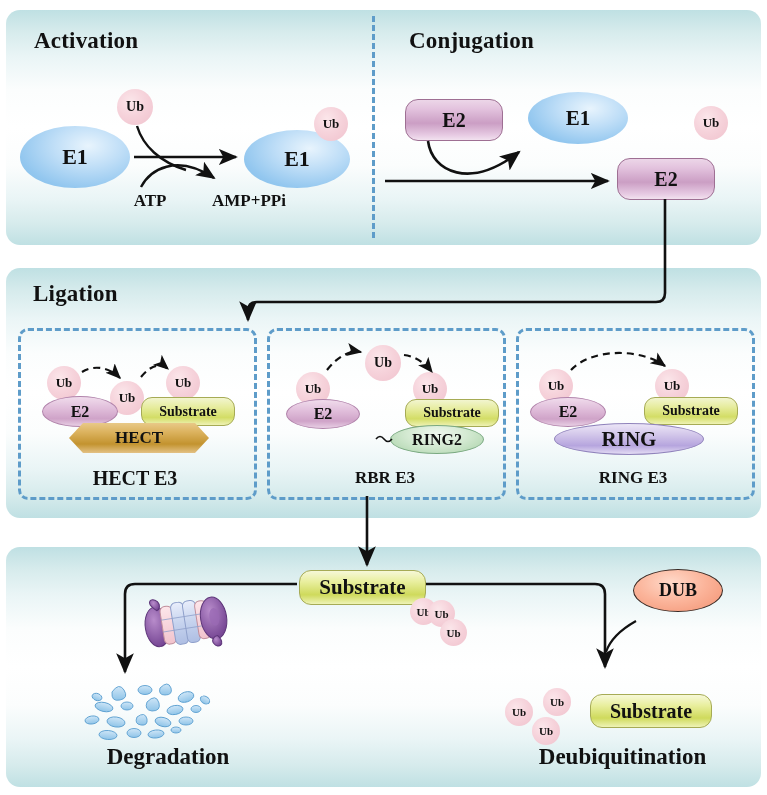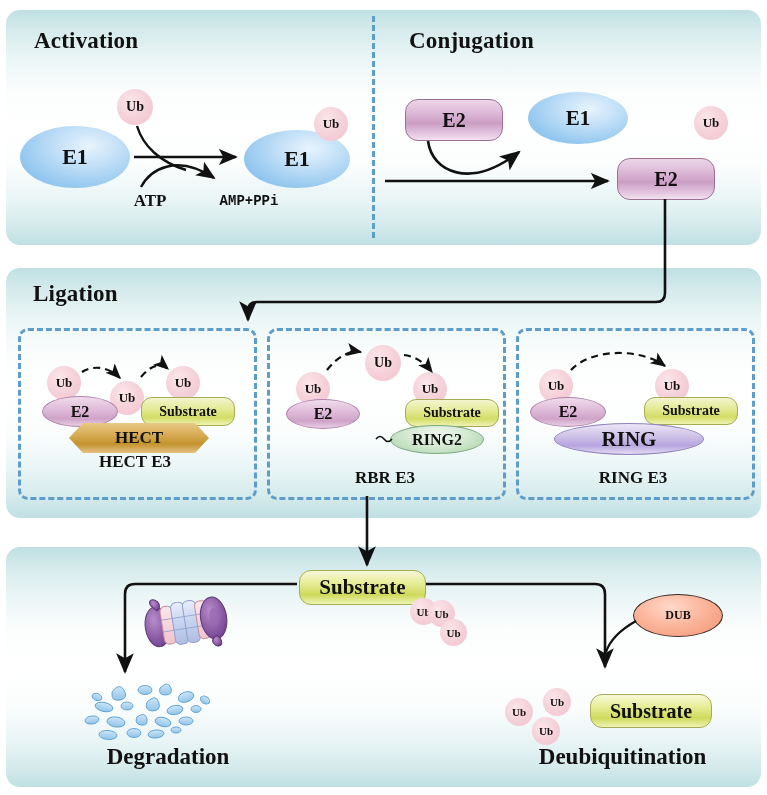--- a/index.html
+++ b/index.html
@@ -110,42 +110,42 @@
   <div class="panel-title" id="title-activation">Activation</div>
   <div class="panel-title" id="title-conjugation">Conjugation</div>
   <div class="panel-title" id="title-ligation">Ligation</div>
 
   <div class="node ell-e1" style="left:20px;top:126px;width:110px;height:62px;font-size:22px;">E1</div>
 
   <div class="node ub" style="left:117px;top:89px;width:36px;height:36px;font-size:14px;">Ub</div>
 
   <div class="node" style="left:120px;top:190px;width:60px;height:22px;font-size:17px;">ATP</div>
 
-  <div class="node" style="left:194px;top:190px;width:110px;height:22px;font-size:14px;font-family:Liberation Mono, monospace;">AMP+PPi</div>
+  <div class="node" style="left:194px;top:190px;width:110px;height:22px;font-size:17px;">AMP+PPi</div>
 
   <div class="node ell-e1" style="left:244px;top:130px;width:106px;height:58px;font-size:22px;">E1</div>
 
   <div class="node ub" style="left:314px;top:107px;width:34px;height:34px;font-size:13px;">Ub</div>
 
   <div class="node box-e2" style="left:405px;top:99px;width:96px;height:40px;font-size:20px;">E2</div>
 
   <div class="node ell-e1" style="left:528px;top:92px;width:100px;height:52px;font-size:21px;">E1</div>
 
   <div class="node box-e2" style="left:617px;top:158px;width:96px;height:40px;font-size:20px;">E2</div>
 
   <div class="node ub" style="left:694px;top:106px;width:34px;height:34px;font-size:13px;">Ub</div>
 
   <div class="node ub" style="left:47px;top:366px;width:34px;height:34px;font-size:13px;">Ub</div>
   <div class="node ub" style="left:110px;top:381px;width:34px;height:34px;font-size:13px;">Ub</div>
   <div class="node ub" style="left:166px;top:366px;width:34px;height:34px;font-size:13px;">Ub</div>
 
   <div class="node ell-e2" style="left:42px;top:396px;width:74px;height:29px;font-size:16px;">E2</div>
   <div class="node sub-pill" style="left:141px;top:397px;width:92px;height:27px;font-size:14px;">Substrate</div>
   <div class="node hex" style="left:69px;top:423px;width:140px;height:30px;font-size:17px;">HECT</div>
-  <div class="node" style="left:75px;top:451px;width:120px;height:22px;font-size:17px;">HECT E3</div>
+  <div class="node" style="left:75px;top:467px;width:120px;height:22px;font-size:20px;">HECT E3</div>
 
   <div class="node ub" style="left:296px;top:372px;width:34px;height:34px;font-size:13px;">Ub</div>
   <div class="node ub" style="left:365px;top:345px;width:36px;height:36px;font-size:14px;">Ub</div>
   <div class="node ub" style="left:413px;top:372px;width:34px;height:34px;font-size:13px;">Ub</div>
 
   <div class="node ell-e2" style="left:286px;top:399px;width:72px;height:28px;font-size:16px;">E2</div>
   <div class="node sub-pill" style="left:405px;top:399px;width:92px;height:26px;font-size:14px;">Substrate</div>
 
   <div class="node ell-green" style="left:390px;top:425px;width:92px;height:27px;font-size:16px;">RING2</div>
 
@@ -160,21 +160,21 @@
   <div class="node ell-purple" style="left:554px;top:423px;width:148px;height:30px;font-size:21px;">RING</div>
 
   <div class="node" style="left:578px;top:467px;width:110px;height:22px;font-size:17px;">RING E3</div>
 
   <div class="node sub-big" style="left:299px;top:570px;width:125px;height:33px;font-size:21px;">Substrate</div>
 
   <div class="node ub" style="left:410px;top:598px;width:27px;height:27px;font-size:11px;">Ub</div>
   <div class="node ub" style="left:428px;top:600px;width:27px;height:27px;font-size:11px;">Ub</div>
   <div class="node ub" style="left:440px;top:619px;width:27px;height:27px;font-size:11px;">Ub</div>
 
-  <div class="node ell-dub" style="left:633px;top:594px;width:88px;height:41px;font-size:12px;">DUB</div>
+  <div class="node ell-dub" style="left:633px;top:569px;width:88px;height:41px;font-size:18px;">DUB</div>
 
   <div class="node" style="left:505px;top:743px;width:235px;height:28px;font-size:23px;font-weight:bold;">Deubiquitination</div>
 
   <div class="node" style="left:78px;top:743px;width:180px;height:28px;font-size:23px;font-weight:bold;">Degradation</div>
 
   <div class="node ub" style="left:505px;top:698px;width:28px;height:28px;font-size:11px;">Ub</div>
   <div class="node ub" style="left:543px;top:688px;width:28px;height:28px;font-size:11px;">Ub</div>
   <div class="node ub" style="left:532px;top:717px;width:28px;height:28px;font-size:11px;">Ub</div>
 
   <div class="node sub-big" style="left:590px;top:694px;width:120px;height:32px;font-size:20px;">Substrate</div>

